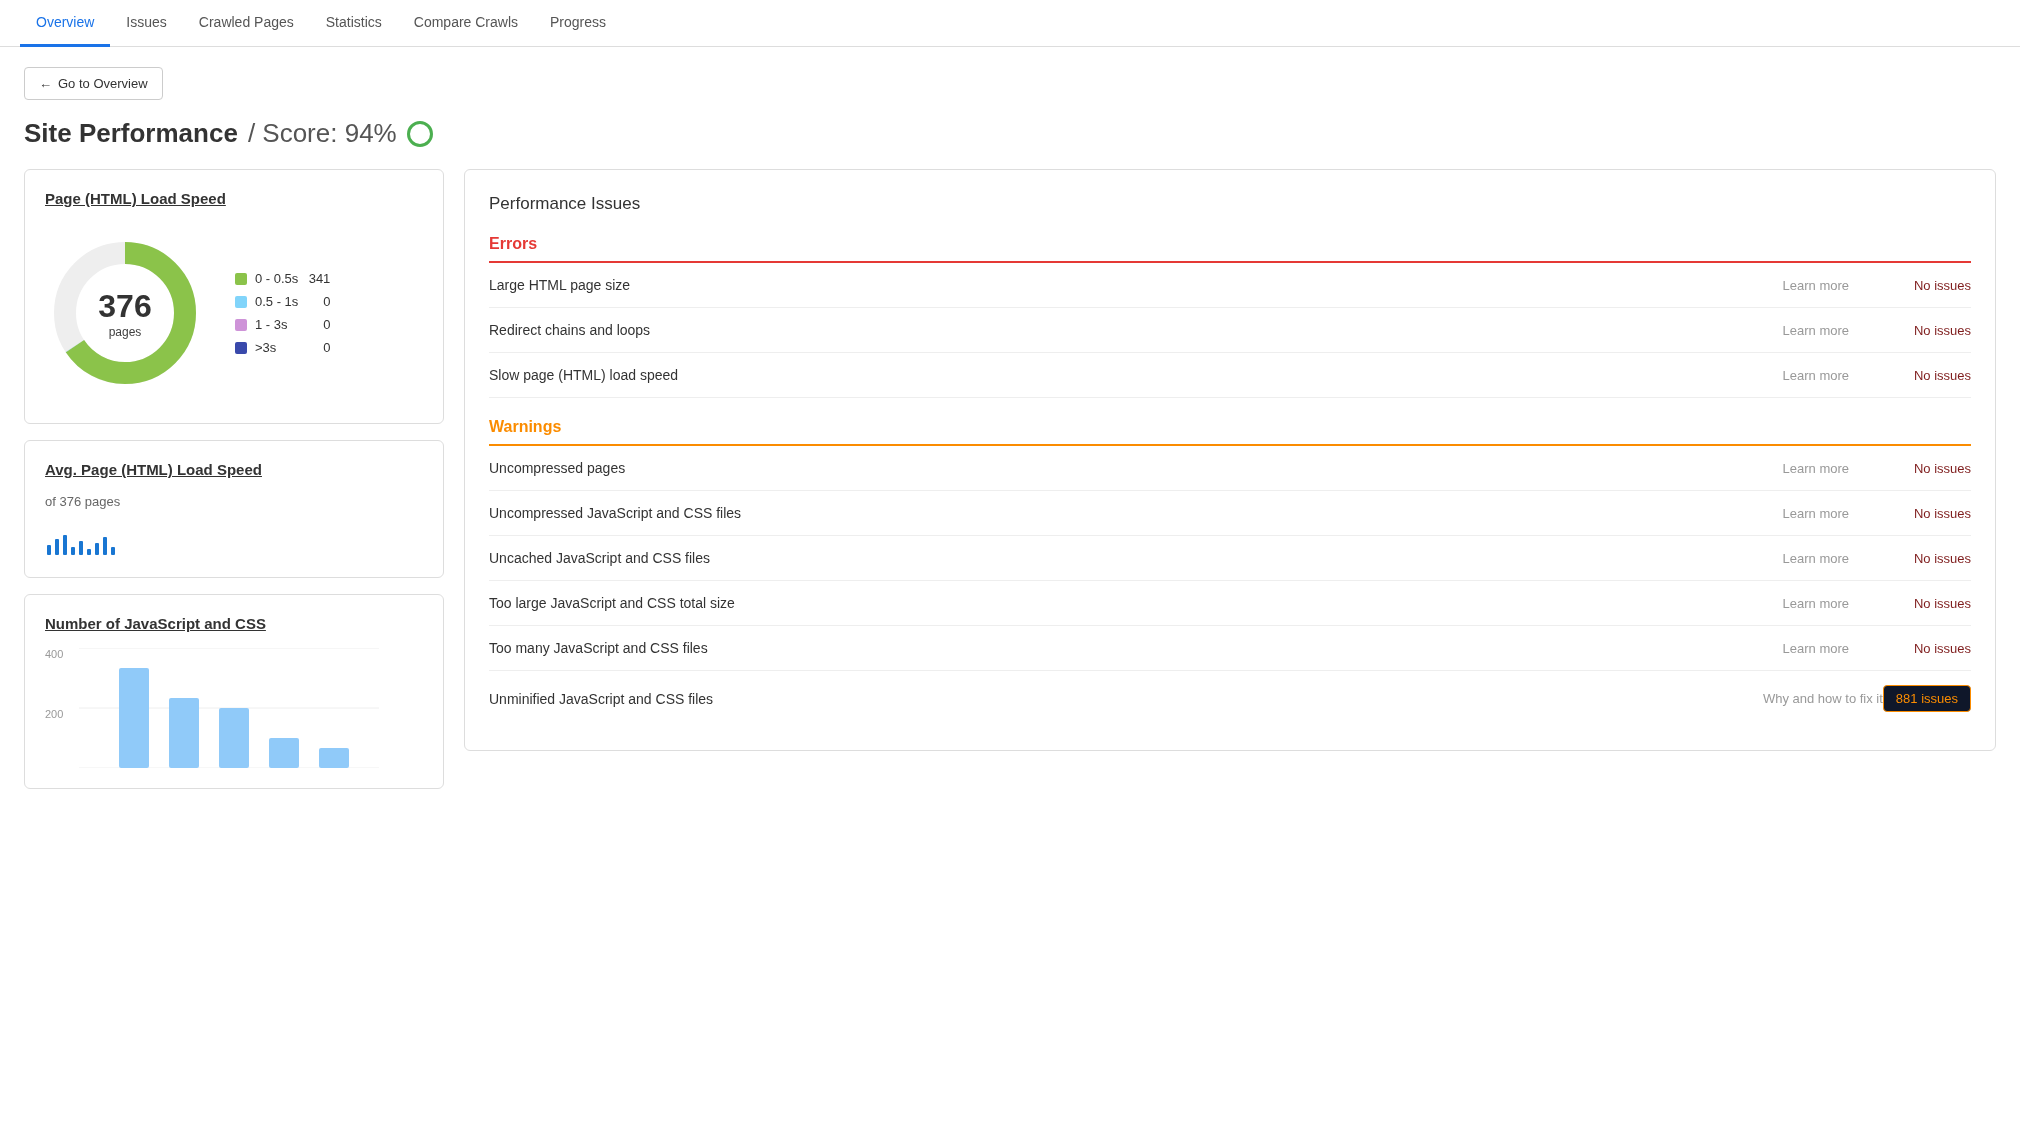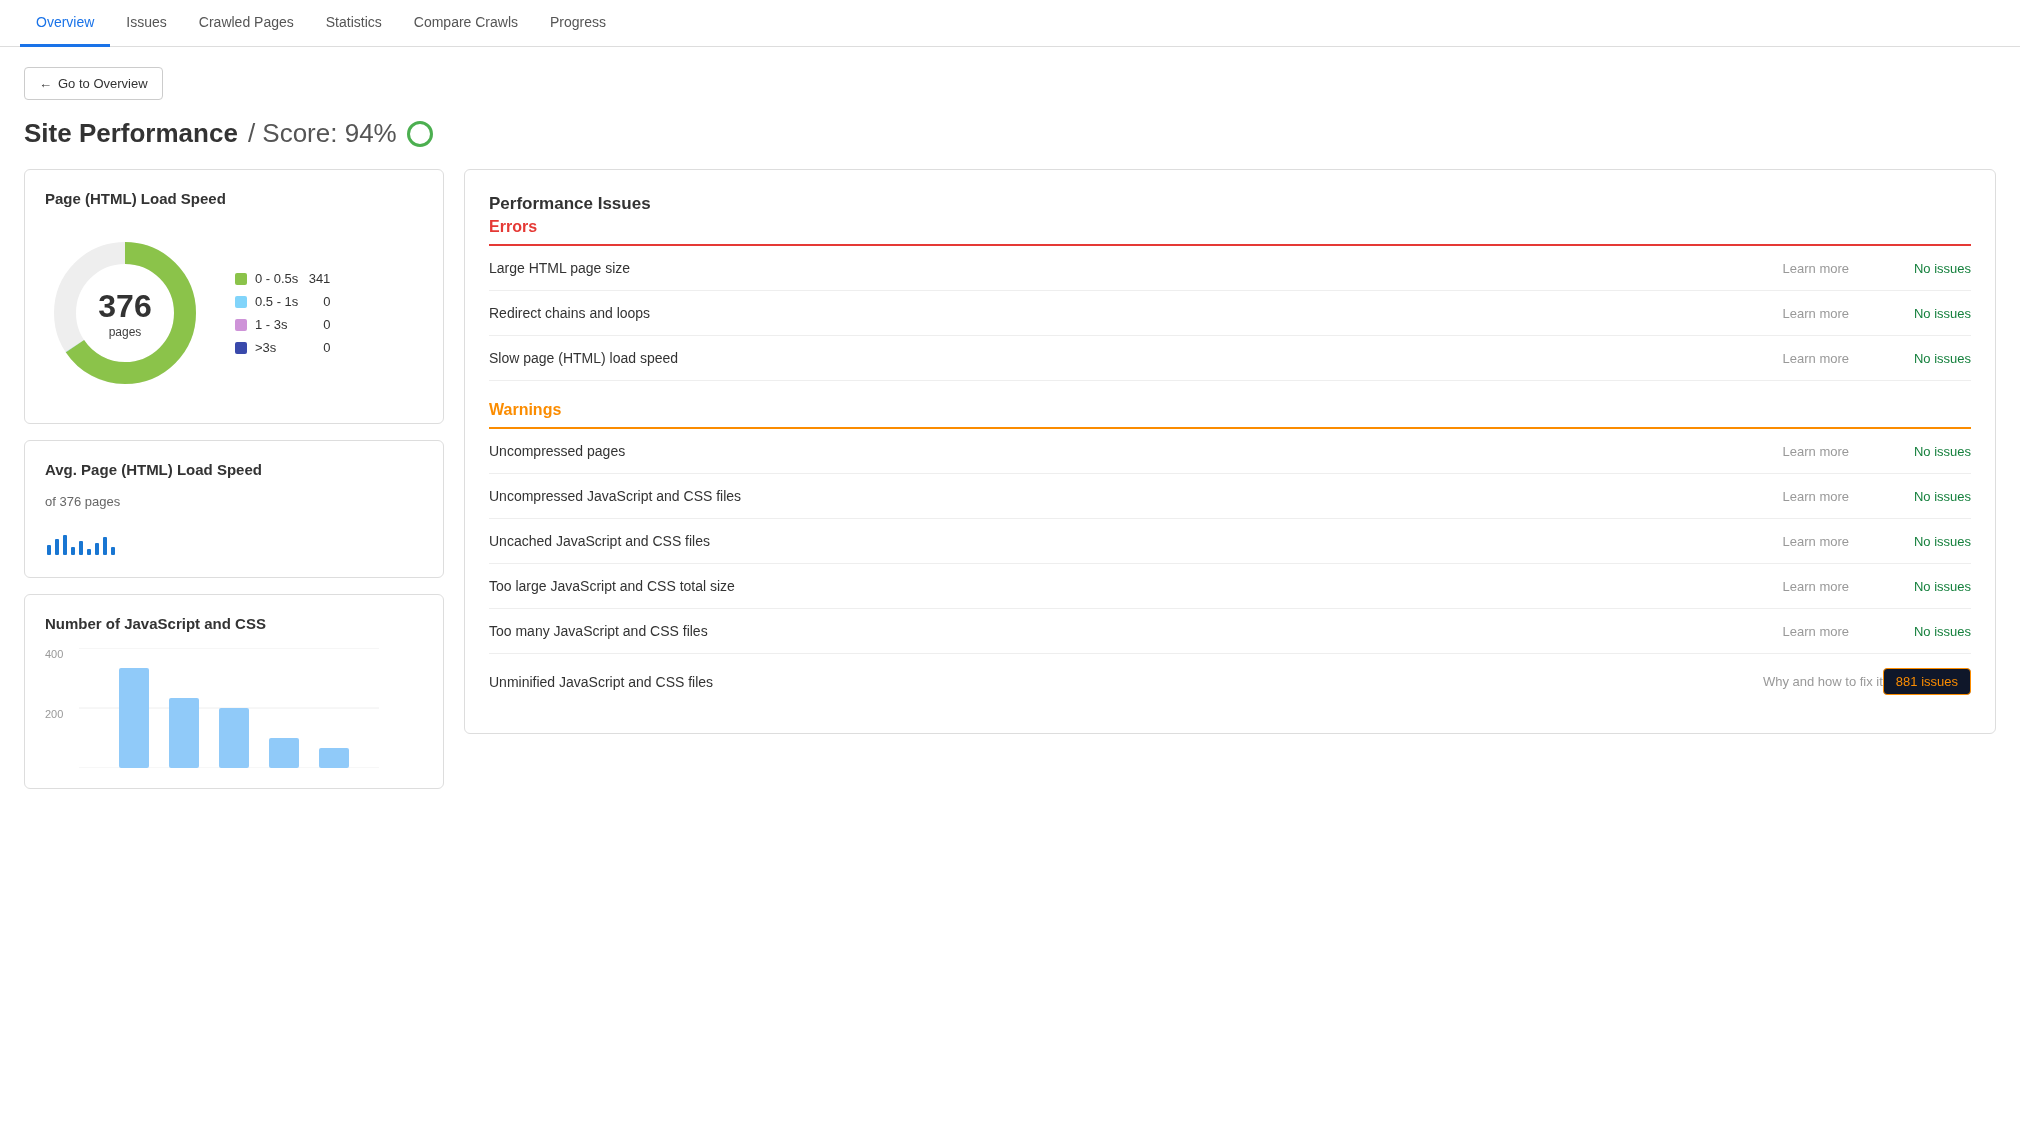--- a/index.html
+++ b/index.html
@@ -21,21 +21,21 @@
     .page-title .score { font-weight: 400; color: #555; }
     .score-icon { width: 26px; height: 26px; border: 3px solid #4caf50; border-radius: 50%; display: inline-flex; align-items: center; justify-content: center; }
 
     
     .content-grid { display: flex; gap: 20px; }
     .left-col { width: 420px; flex-shrink: 0; display: flex; flex-direction: column; gap: 16px; }
     .right-col { flex: 1; }
 
     
     .card { border: 1px solid #ddd; border-radius: 6px; padding: 20px; background: #fff; }
-    .card-title { font-size: 15px; font-weight: 600; margin-bottom: 16px; }
+    .card-title { font-size: 15px; font-weight: 600; margin-bottom: 16px; text-decoration: underline; }
 
     
     .donut-section { display: flex; align-items: center; gap: 30px; padding: 10px 0; }
     .donut-container { position: relative; width: 160px; height: 160px; flex-shrink: 0; }
     .donut-container svg { width: 160px; height: 160px; }
     .donut-center { position: absolute; top: 50%; left: 50%; transform: translate(-50%, -50%); text-align: center; }
     .donut-center .number { font-size: 32px; font-weight: 700; }
     .donut-center .label { font-size: 12px; color: #404040; }
 
     .legend { display: flex; flex-direction: column; gap: 8px; }
@@ -44,31 +44,31 @@
     .legend-value { margin-left: auto; min-width: 24px; text-align: right; }
 
     
     .avg-label { font-size: 13px; color: #666; margin-bottom: 4px; }
     .avg-value { font-size: 28px; font-weight: 700; margin-bottom: 0; }
     .avg-unit { font-size: 16px; font-weight: 400; }
     .mini-chart { margin-top: 8px; }
 
     
     .perf-card { border: 1px solid #ddd; border-radius: 6px; background: #fff; padding: 24px; }
-    .perf-title { font-size: 17px; font-weight: 700; margin-bottom: 4px; }
+    .perf-title { font-size: 17px; font-weight: 400; margin-bottom: 21px; }
 
     .section-header { font-size: 16px; font-weight: 600; padding-bottom: 8px; border-bottom: 2px solid; margin-bottom: 0; }
     .section-header.errors { color: #e53935; border-color: #e53935; }
     .section-header.warnings { color: #fb8c00; border-color: #fb8c00; }
 
     .issue-row { display: flex; align-items: center; padding: 14px 0; border-bottom: 1px solid #eee; }
     .issue-row:last-child { border-bottom: none; }
     .issue-name { flex: 1; font-size: 14px; }
     .learn-more { font-size: 13px; color: #999; margin-right: 42px; cursor: pointer; white-space: nowrap; }
-    .status-no-issues { font-size: 13px; color: #15803d; font-weight: 500; white-space: nowrap; min-width: 80px; text-align: right; }
+    .status-no-issues { font-size: 13px; color: #7f1d1d; font-weight: 500; white-space: nowrap; min-width: 80px; text-align: right; }
     .status-issues-btn { border: 1px solid #fb8c00; color: #fb8c00; background: #0f172a; padding: 5px 12px; border-radius: 4px; font-size: 13px; font-weight: 500; cursor: pointer; white-space: nowrap; }
     .why-fix { font-size: 13px; color: #999; cursor: pointer; white-space: nowrap; }
 
     
     .mini-bar-svg { display: block; }
   </style>
 </head>
 <body>
 
 <nav class="top-nav">

